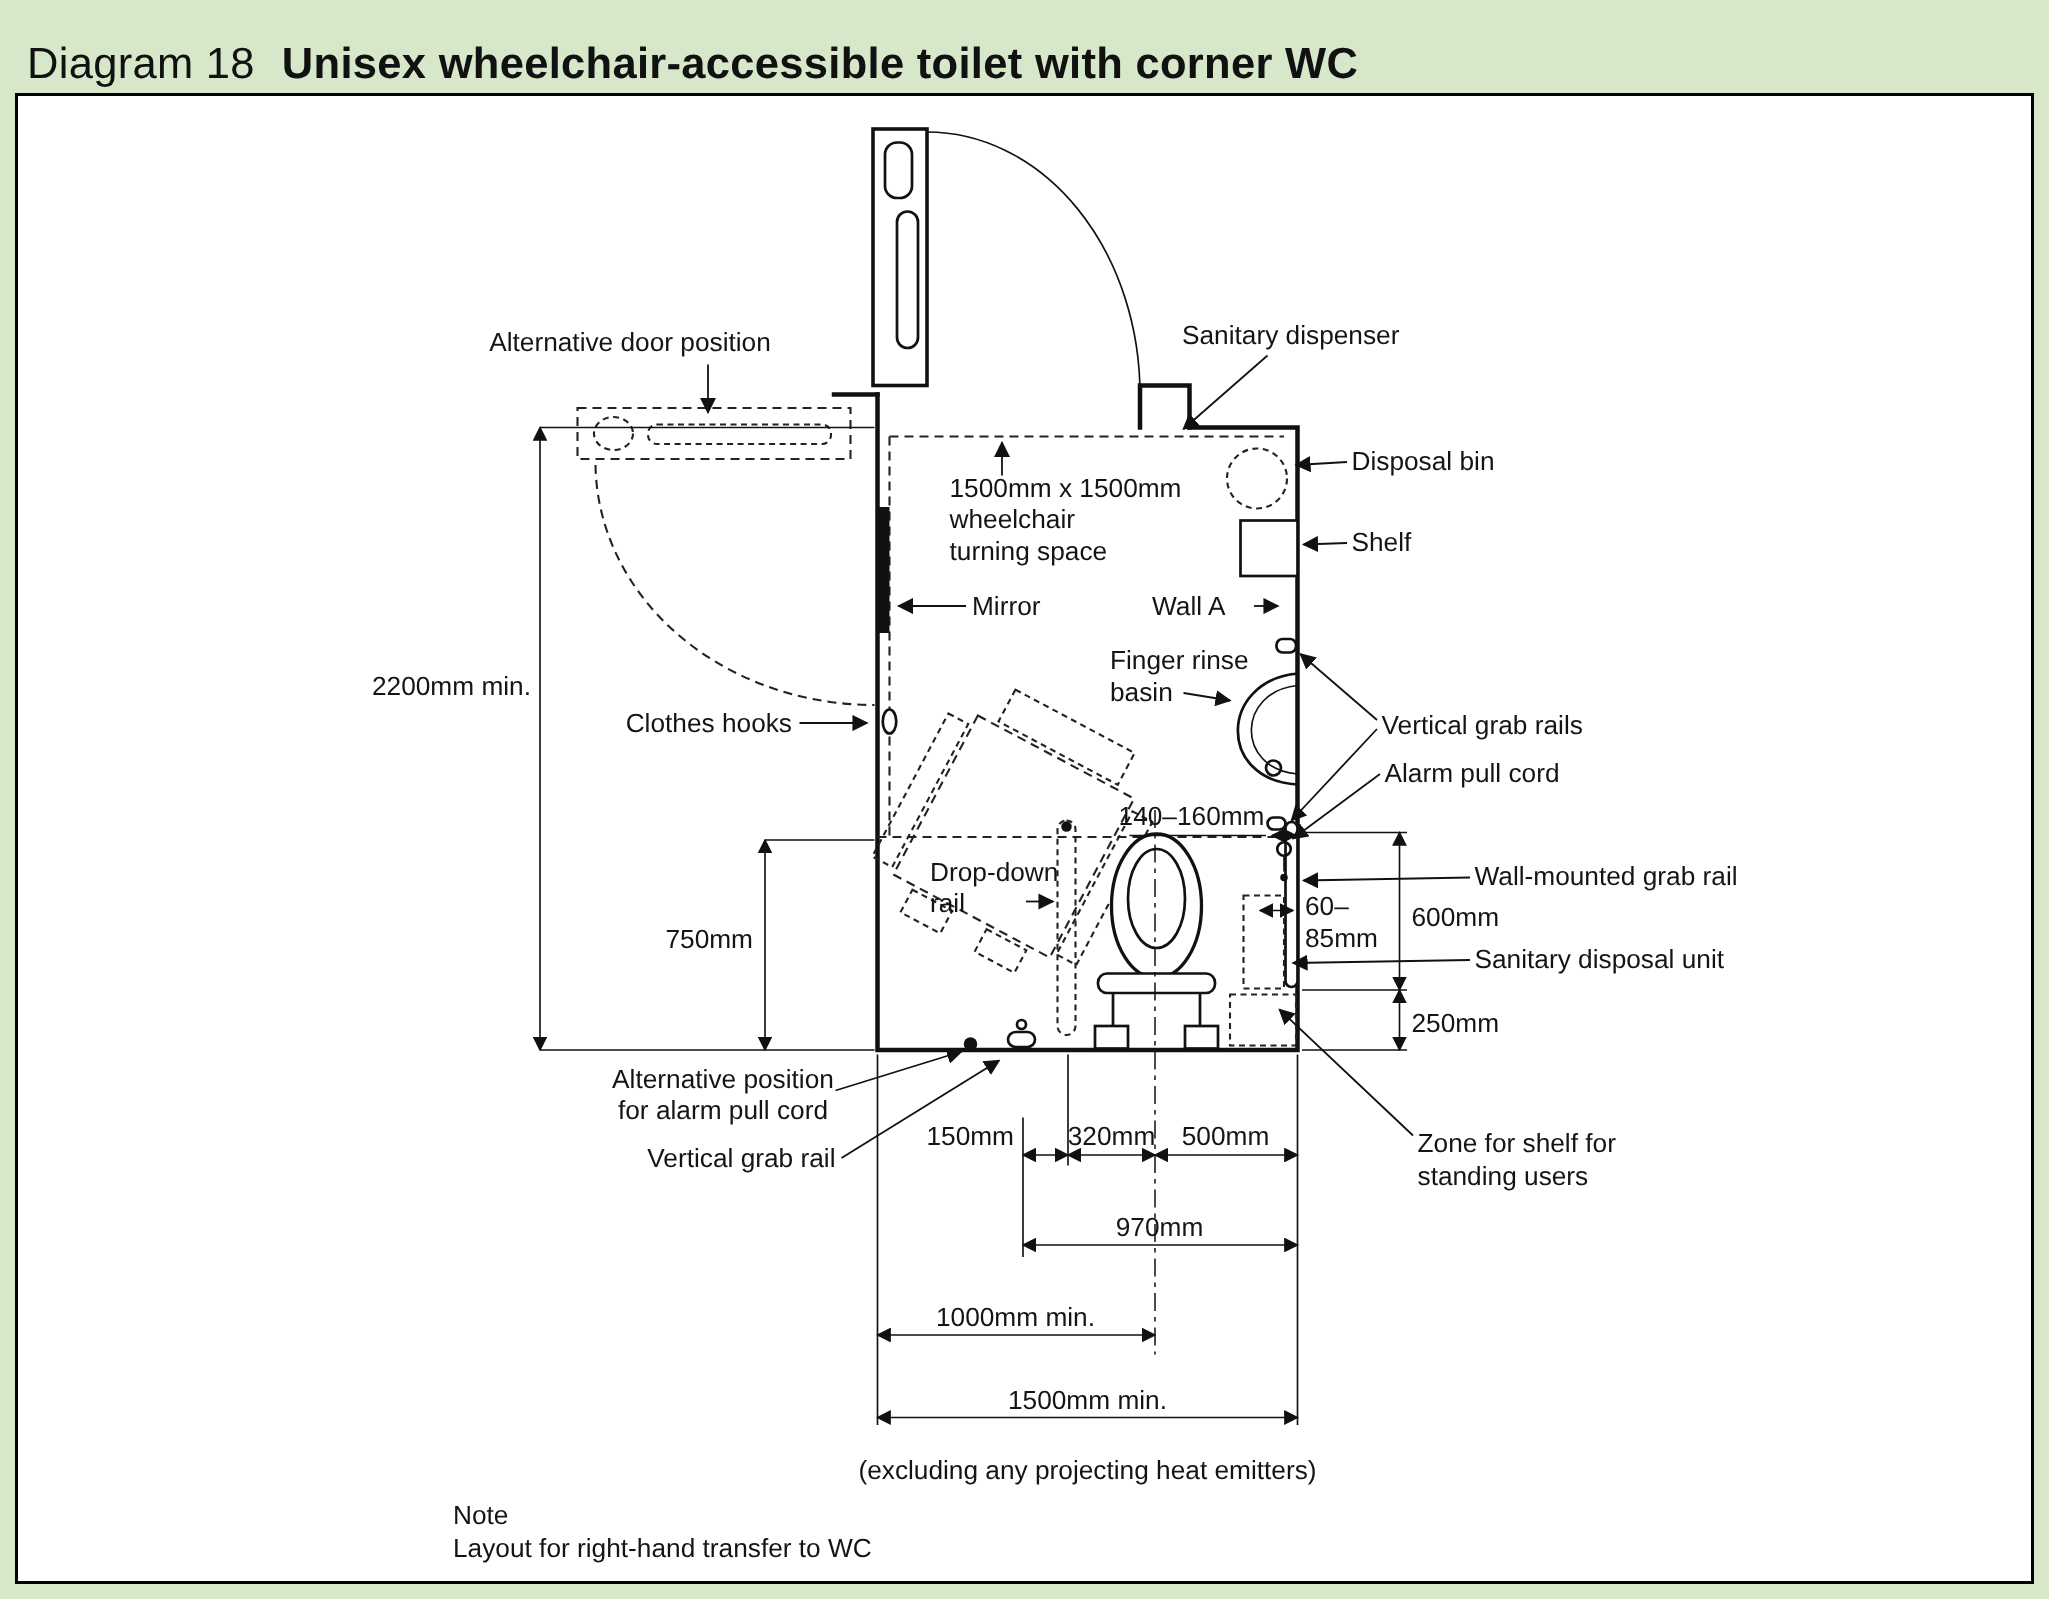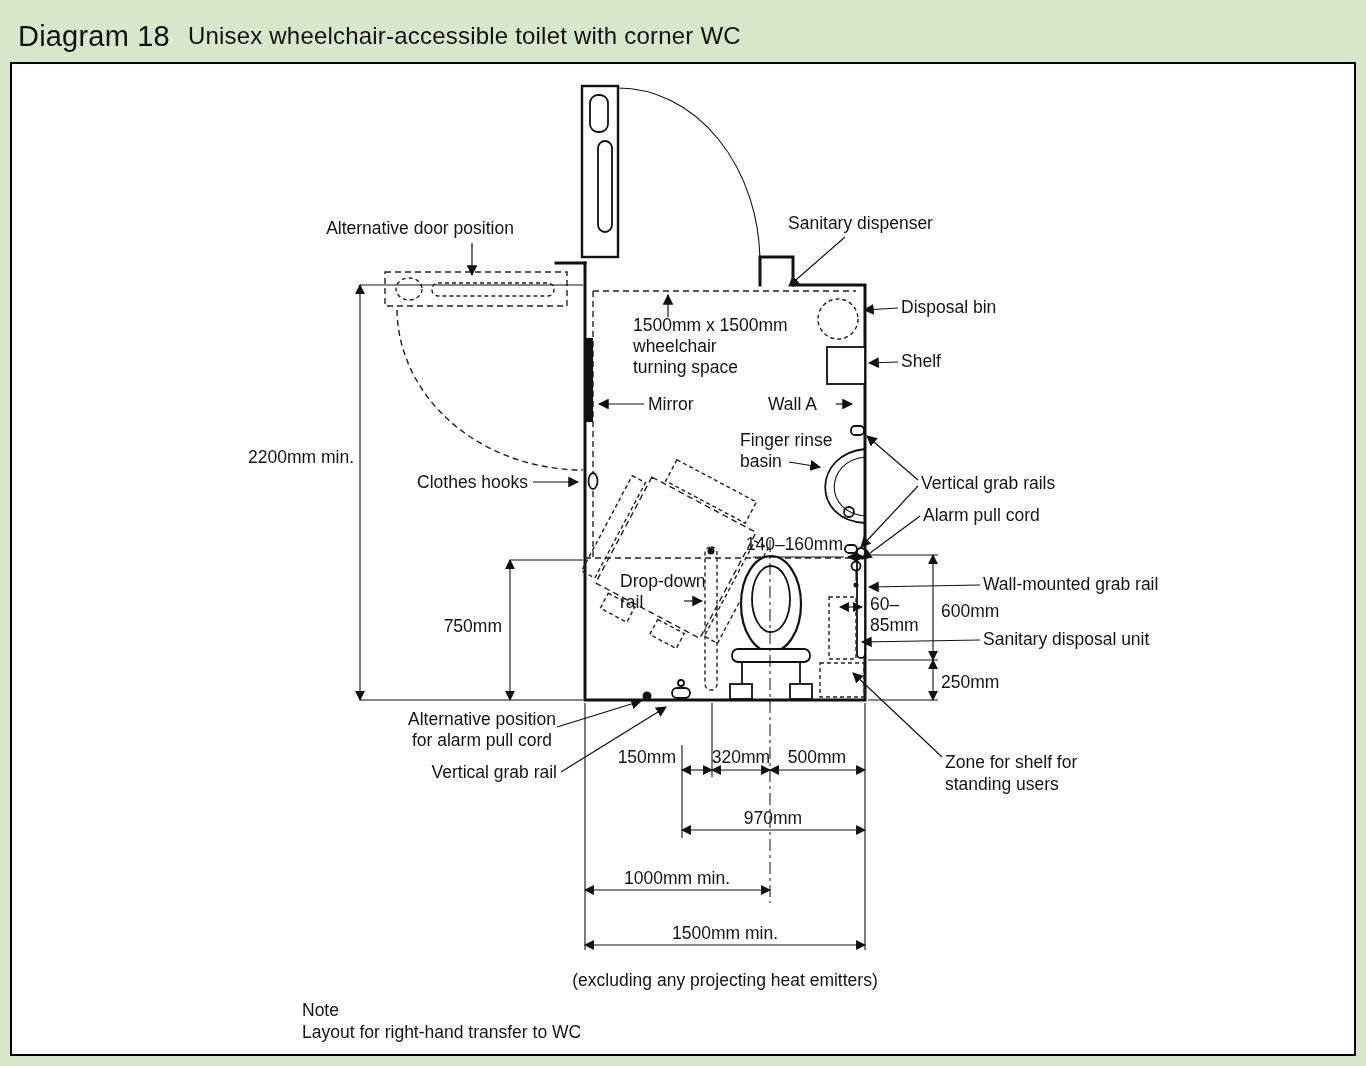--- a/index.html
+++ b/index.html
@@ -4,25 +4,25 @@
 <style>
   html,body{margin:0;padding:0;}
   body{
     width:1366px;height:1066px;position:relative;overflow:hidden;
     background:#d7e7ca;
     font-family:"Liberation Sans", sans-serif;
     color:#111;
   }
   .header{
     position:absolute;left:0;top:0;width:100%;height:60px;
-    display:flex;align-items:center;gap:18px;
+    display:flex;align-items:flex-end;gap:18px;
     padding:12px 0 0 18px;box-sizing:border-box;
   }
   .header .diagram-no{font-size:29px;font-weight:400;letter-spacing:.2px;}
-  .header .diagram-title{font-size:24px;font-weight:400;letter-spacing:.2px;}
+  .header .diagram-title{font-size:29px;font-weight:700;letter-spacing:.2px;}
   .canvas-box{
     position:absolute;left:10px;top:62px;right:10px;bottom:10px;
     background:#ffffff;border:2px solid #000;
   }
   svg.plan{position:absolute;left:0;top:0;width:1366px;height:1066px;}
   svg.plan text{font-family:"Liberation Sans", sans-serif;font-size:17.5px;fill:#141414;}
   .wall{stroke:#111;stroke-width:3;fill:none;stroke-linecap:square;}
   .fix{stroke:#111;stroke-width:1.8;fill:#fff;}
   .fixline{stroke:#111;stroke-width:1.8;fill:none;}
   .thin{stroke:#111;stroke-width:1.1;fill:none;}

